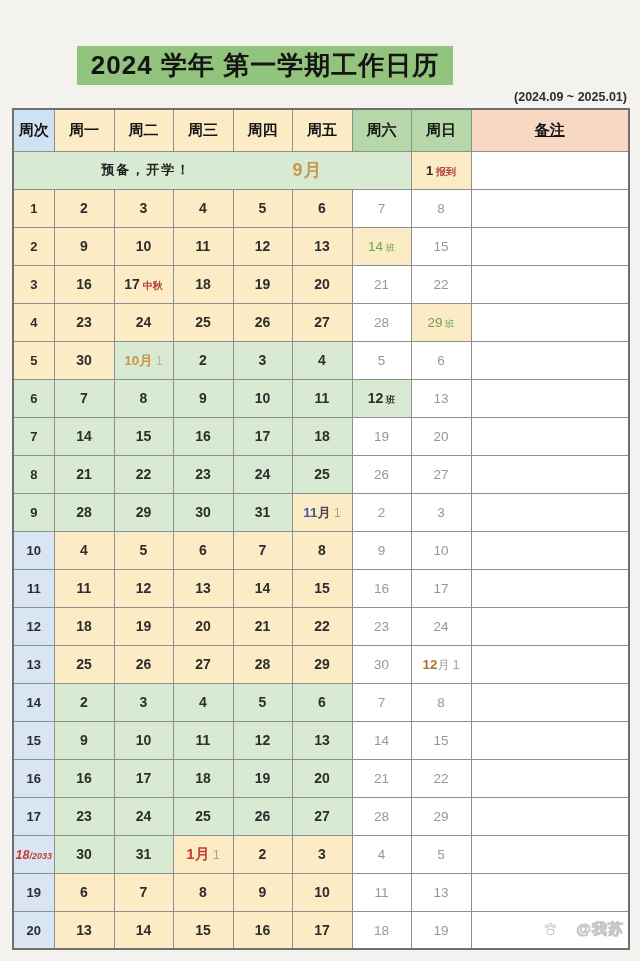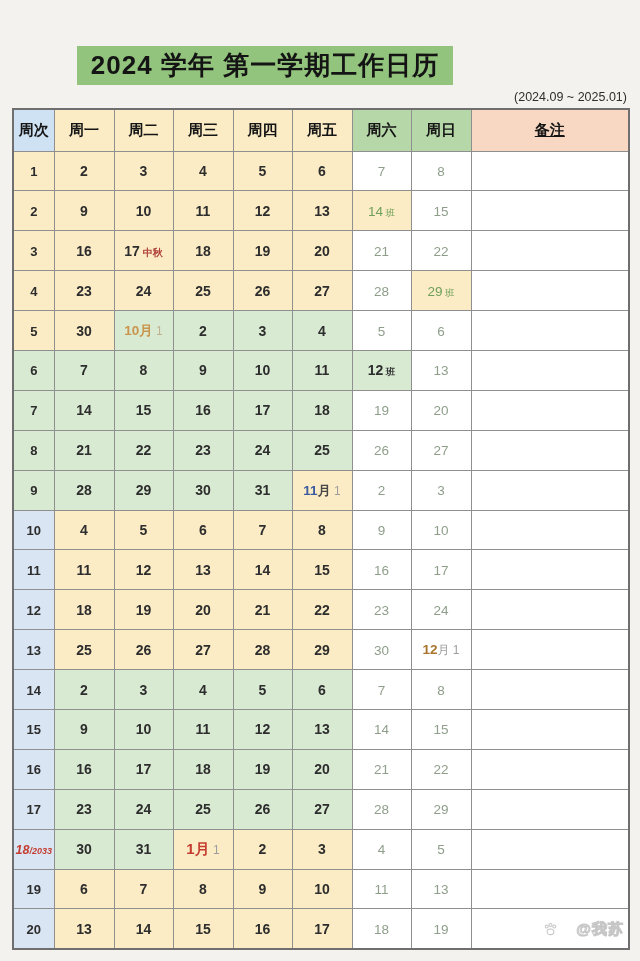--- a/index.html
+++ b/index.html
@@ -10,21 +10,21 @@
     -webkit-font-smoothing:antialiased;
   }
   .title-wrap{position:absolute;top:46px;left:0;width:530px;text-align:center;}
   .title{
     display:inline-block;background:var(--title-green,#93c47d);
     color:#141414;font-size:26px;font-weight:700;letter-spacing:1px;
     padding:3px 14px;line-height:1.25;
   }
   .subtitle{
     position:absolute;top:90px;right:13px;
-    font-size:12.5px;color:#2e2e2e;font-weight:400;
+    font-size:12.5px;color:#2e2e2e;font-weight:700;
   }
   table.cal{
     position:absolute;left:12px;top:108px;width:616px;height:842px;
     border-collapse:collapse;table-layout:fixed;
     border:2px solid #6f6f6f;background:#fff;
   }
   .cal th,.cal td{
     border:1px solid var(--grid,#8f8f8f);
     text-align:center;vertical-align:middle;padding:0;overflow:hidden;
     white-space:nowrap;
@@ -109,20 +109,30 @@
       <th class="hd-cream">周二</th>
       <th class="hd-cream">周三</th>
       <th class="hd-cream">周四</th>
       <th class="hd-cream">周五</th>
       <th class="hd-green th-sat">周六</th>
       <th class="hd-green th-sun">周日</th>
       <th class="hd-pink">备注</th>
     </tr>
   </thead>
   <tbody id="cal-body">
+    <tr>
+      <td colspan="7" class="bg-g month-merged">
+        <span class="prep">预备，开学！</span>
+        <span class="mon9">9月</span>
+      </td>
+      <td class="bg-c sun-banner">
+        <span class="p-day">1</span><span class="p-tag-red"> 报到</span>
+      </td>
+      <td class="bg-w"></td>
+    </tr>
   <tr>
         <td class="bg-c"><span class="p-wknum">1</span></td>
         <td class="bg-c"><span class="p-day">2</span></td>
         <td class="bg-c"><span class="p-day">3</span></td>
         <td class="bg-c"><span class="p-day">4</span></td>
         <td class="bg-c"><span class="p-day">5</span></td>
         <td class="bg-c"><span class="p-day">6</span></td>
         <td class="bg-w"><span class="p-wend">7</span></td>
         <td class="bg-w"><span class="p-wend">8</span></td>
         <td class="bg-w"></td>

